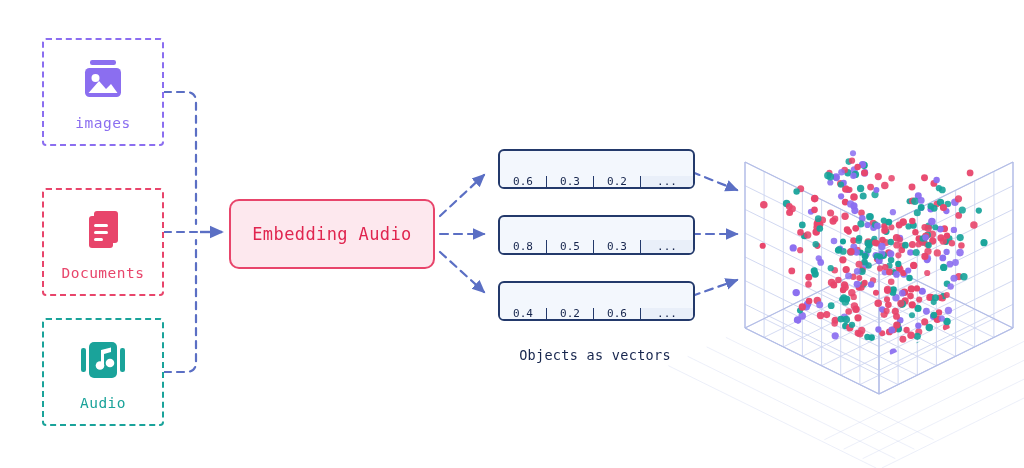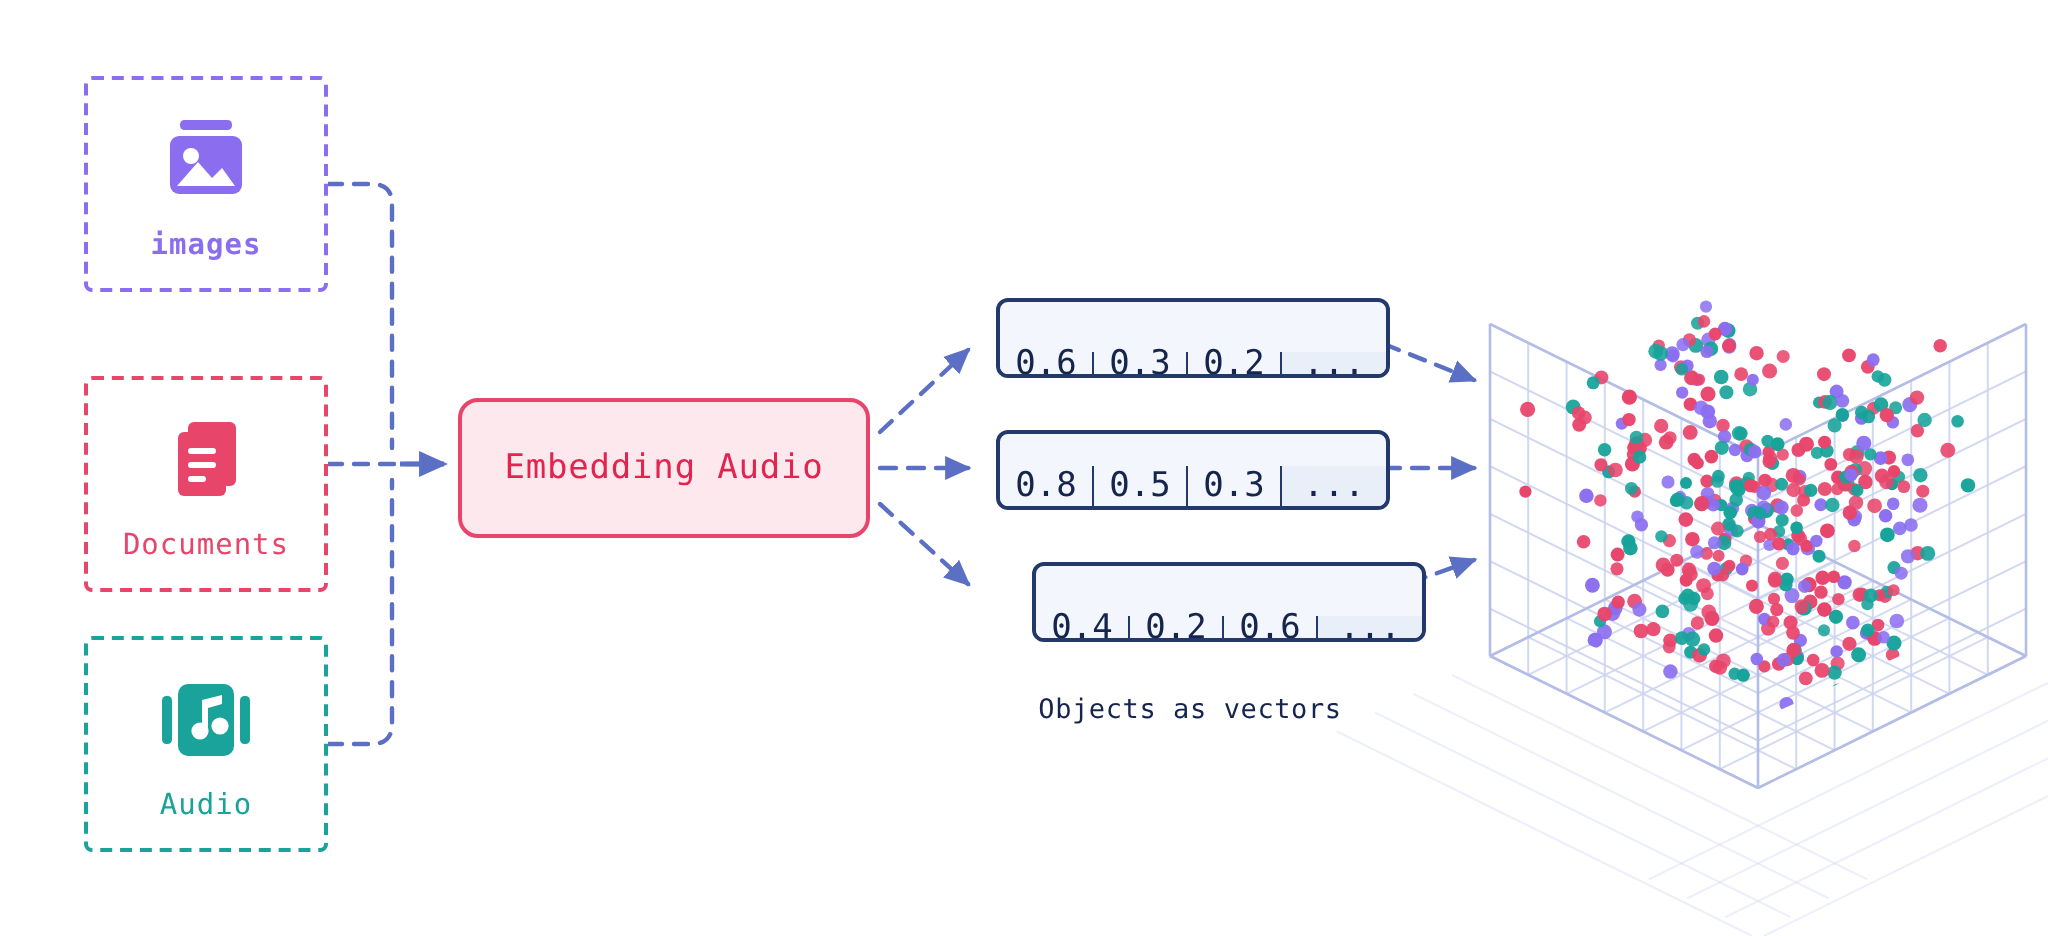--- a/index.html
+++ b/index.html
@@ -8,40 +8,40 @@
   #stage{position:absolute;inset:0;width:1024px;height:468px;}
   #svg{position:absolute;left:0;top:0;width:1024px;height:468px;}
 
   .src-box{position:absolute;box-sizing:border-box;border:2.5px dashed;
            border-radius:4px;display:flex;flex-direction:column;
            align-items:center;justify-content:center;background:#fff;}
   .src-label{font-size:14.5px;letter-spacing:.5px;margin-top:9px;}
   .src-icon{width:52px;height:52px;display:block;}
 
   #box-images{left:42px;top:38px;width:122px;height:108px;border-color:#8b6ef0;}
-  #box-images .src-label{color:#8b6ef0;font-weight:bold;}
+  #box-images .src-label{color:#8b6ef0;}
   #box-documents{left:42px;top:188px;width:122px;height:108px;border-color:#e8456b;}
   #box-documents .src-label{color:#e8456b;}
   #box-audio{left:42px;top:318px;width:122px;height:108px;border-color:#1aa39a;}
   #box-audio .src-label{color:#1aa39a;}
 
   #model-box{position:absolute;left:229px;top:199px;width:206px;height:70px;
              box-sizing:border-box;border:2px solid #e8456b;border-radius:10px;
              background:#fde8ee;display:flex;align-items:center;justify-content:center;}
   #model-box .model-label{color:#e0254f;font-size:17px;letter-spacing:.4px;}
 
   .vec{position:absolute;display:flex;height:40px;box-sizing:border-box;
        border:2px solid #23396b;border-radius:6px;overflow:hidden;background:#f3f7fd;}
   .vec .cell{width:47px;display:flex;align-items:center;justify-content:center;
-             font-size:17px;color:#16254d;border-right:1.6px solid #23396b;
+             font-size:11px;color:#16254d;border-right:1.6px solid #23396b;
              background:#f3f7fd;box-sizing:border-box;margin-top:25px;}
   .vec .cell:last-child{border-right:none;background:#e9eff9;width:52px;}
   #vec1{left:498px;top:149px;}
   #vec2{left:498px;top:215px;align-items:flex-end;}
-  #vec3{left:516px;top:281px;}
+  #vec3{left:498px;top:281px;}
 
   #caption{position:absolute;left:498px;top:347px;width:194px;text-align:center;
            font-size:13.5px;color:#16254d;letter-spacing:.3px;}
 </style>
 </head>
 <body>
 
 <div id="stage">
 
   <svg id="svg" viewBox="0 0 1024 468">

